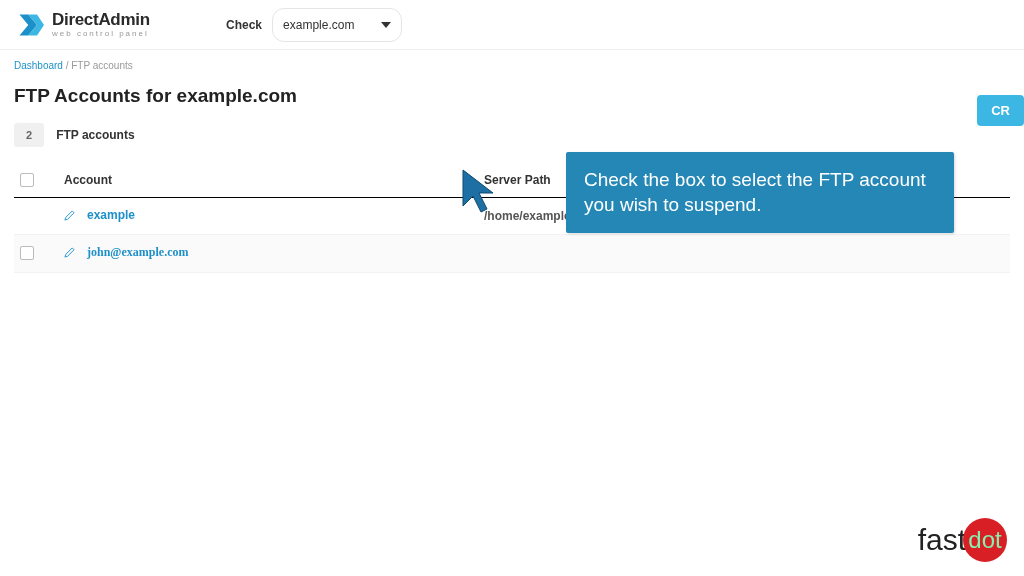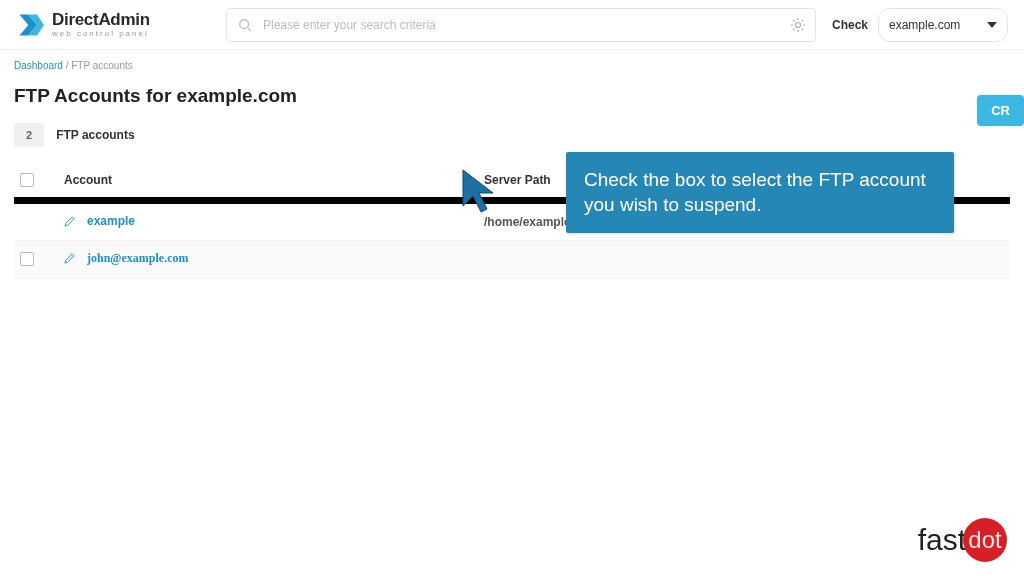--- a/index.html
+++ b/index.html
@@ -32,21 +32,21 @@
 .page-title { font-size: 19px; font-weight: 700; color: #222; }
 .create-btn { background: #3cb7e3; color: #fff; border: none; border-radius: 4px; padding: 8px 14px; font-size: 13px; font-weight: 600; cursor: pointer; position: absolute; right: 0; top: 95px; }
 
 
 .count-row { display: flex; align-items: center; gap: 12px; padding: 0 14px 16px; }
 .count-pill { background: #f0f0f0; color: #666; font-size: 11px; padding: 6px 12px; border-radius: 3px; font-weight: 600; }
 .count-label { font-size: 12px; font-weight: 700; color: #333; }
 
 
 .table { width: calc(100% - 28px); margin: 0 14px; }
-.table-head { display: flex; align-items: flex-start; border-bottom: 7px solid #000000; padding: 10px 6px; }
+.table-head { display: flex; align-items: flex-start; border-bottom: 1px solid #000000; padding: 10px 6px; }
 .col-check { width: 44px; display: flex; align-items: center; }
 .col-account { width: 420px; font-size: 12px; font-weight: 700; color: #333; }
 .col-path { flex: 1; font-size: 12px; font-weight: 700; color: #333; }
 
 .table-row { display: flex; align-items: center; padding: 10px 6px; border-bottom: 1px solid #f2f2f2; }
 .table-row.alt { background: #fafafa; font-family: Liberation Serif, serif; }
 .account-link { color: #1e90c9; font-size: 12px; text-decoration: none; display: inline-flex; align-items: center; gap: 12px; }
 .path-text { font-size: 12px; color: #555; }
 
 .checkbox { width: 14px; height: 14px; border: 1px solid #bbb; border-radius: 2px; background: #fff; cursor: pointer; }
@@ -54,46 +54,35 @@
 .edit-icon { width: 11px; height: 11px; }
 
 
 .tip-box { position: absolute; left: 566px; top: 152px; width: 388px; background: #2487b5; color: #fff; padding: 16px 18px; font-size: 19px; line-height: 1.3; border-radius: 2px; box-shadow: 1px 1px 3px rgba(0,0,0,0.15); }
 
 
 .cursor-arrow { position: absolute; left: 461px; top: 168px; width: 40px; height: 48px; }
 
 
 .footer-logo { position: absolute; right: 20px; bottom: 14px; display: flex; align-items: center; font-size: 30px; font-weight: 400; color: #222; }
-.footer-logo .dot { display: inline-flex; align-items: center; justify-content: center; width: 44px; height: 44px; background: #d81f26; border-radius: 50%; color: #e5e5e5; font-size: 24px; margin: 0 -3px; }
+.footer-logo .dot { display: inline-flex; align-items: center; justify-content: center; width: 44px; height: 44px; background: #d81f26; border-radius: 50%; color: #86efac; font-size: 24px; margin: 0 -3px; }
 </style>
 </head>
 <body>
 
 <div class="header">
   <div class="logo-wrap">
     <svg class="logo-icon" viewBox="0 0 32 32">
       <polygon points="4,4 14,4 24,16 14,28 4,28 14,16" fill="#1e90c9"></polygon>
       <polygon points="14,4 24,4 32,16 24,28 14,28 24,16" fill="#3cb7e3"></polygon>
     </svg>
     <div class="logo-text-wrap">
       <span class="logo-text">DirectAdmin</span>
       <span class="logo-sub">web control panel</span>
     </div>
-  </div>
-  <div class="search-wrap">
-    <svg class="search-icon" viewBox="0 0 16 16">
-      <circle cx="7" cy="7" r="5" stroke="#bbb" stroke-width="1.5" fill="none"></circle>
-      <line x1="11" y1="11" x2="15" y2="15" stroke="#bbb" stroke-width="1.5"></line>
-    </svg>
-    <input class="search-input" placeholder="Please enter your search criteria" style="">
-    <svg class="settings-icon" viewBox="0 0 16 16">
-      <circle cx="8" cy="8" r="2.5" stroke="#aaa" stroke-width="1.2" fill="none"></circle>
-      <path d="M8 1v2M8 13v2M1 8h2M13 8h2M3 3l1.4 1.4M11.6 11.6L13 13M13 3l-1.4 1.4M4.4 11.6L3 13" stroke="#aaa" stroke-width="1.2"></path>
-    </svg>
   </div>
   <span class="domain-label">Check</span>
   <div class="domain-select">
     <span>example.com</span>
     <span class="caret-down"></span>
   </div>
 </div>
 
 <div class="breadcrumb">
   <a href="#">Dashboard</a>

